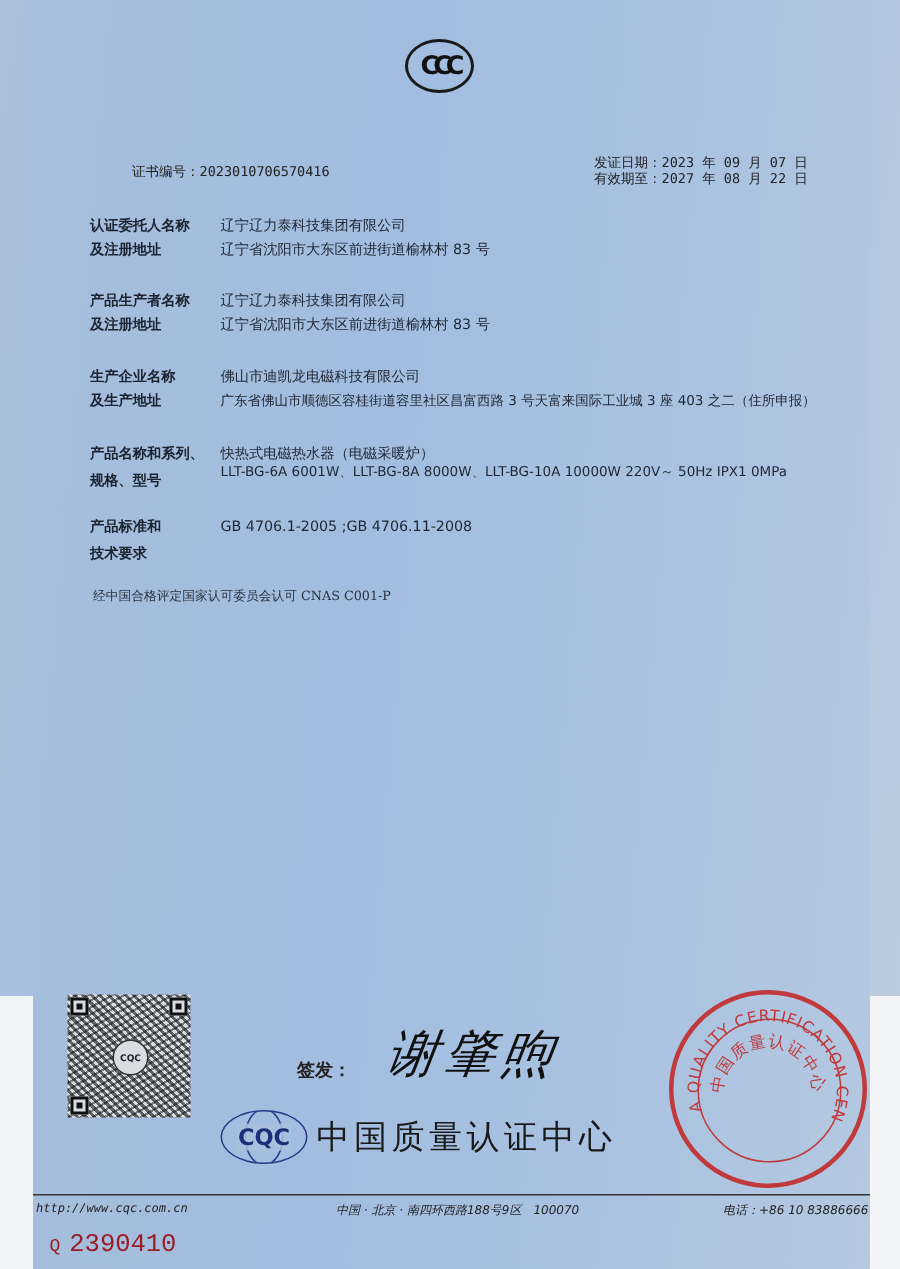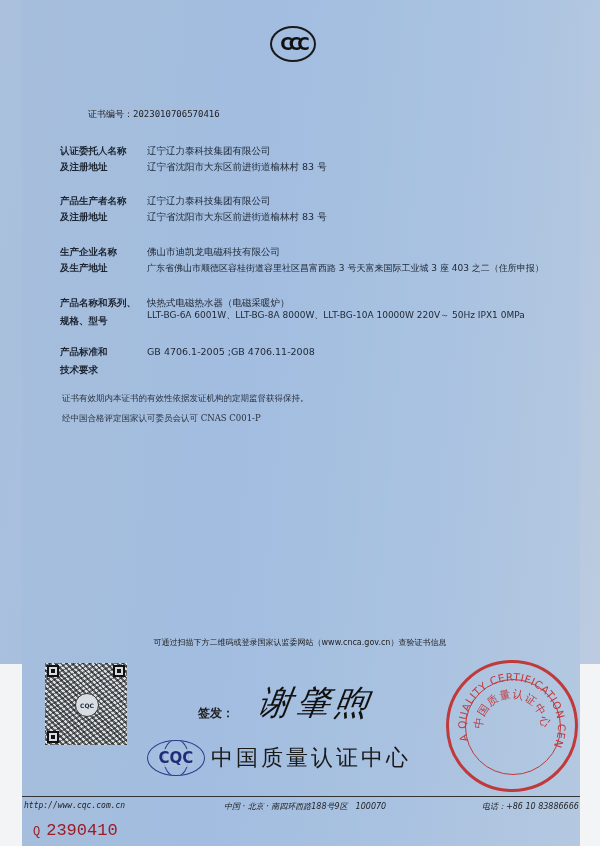--- a/index.html
+++ b/index.html
@@ -81,20 +81,24 @@
   <div class="header">
     <div class="ccc-logo">
         <span>CCC</span>
       </div>
   </div>
 
   <div class="cert-no">
     <span>证书编号：</span><span>2023010706570416</span>
   </div>
 
+  <div class="dates">
+    <div><span>发证日期：</span><span>2023 年 09 月 07 日</span></div>
+    <div><span>有效期至：</span><span>2027 年 08 月 22 日</span></div>
+  </div>
 
   <div class="row" style="top:143px">
     <div class="lbl" style="top:0">认证委托人名称</div>
     <div class="val" style="top:0">辽宁辽力泰科技集团有限公司</div>
     <div class="lbl" style="top:16px">及注册地址</div>
     <div class="val" style="top:16px">辽宁省沈阳市大东区前进街道榆林村 83 号</div>
   </div>
 
   <div class="row" style="top:193px">
     <div class="lbl" style="top:0">产品生产者名称</div>
@@ -117,25 +121,23 @@
     <div class="val" style="top:12px; font-size:9px">LLT-BG-6A 6001W、LLT-BG-8A 8000W、LLT-BG-10A 10000W 220V～ 50Hz IPX1 0MPa</div>
   </div>
 
   <div class="row" style="top:344px">
     <div class="lbl" style="top:0">产品标准和</div>
     <div class="val" style="top:0">GB 4706.1-2005 ;GB 4706.11-2008</div>
     <div class="lbl" style="top:18px">技术要求</div>
   </div>
 
   <div class="statement">
-    <div>证书有效期内本证书的有效性依据发证机构的定期监督获得保持。</div>
     <div>经中国合格评定国家认可委员会认可 CNAS C001-P</div>
   </div>
 
-  <div class="verify-text">可通过扫描下方二维码或登录国家认监委网站（www.cnca.gov.cn）查验证书信息</div>
 
   <div class="qr">
     <div class="finder" style="left:2px;top:2px"></div>
     <div class="finder" style="right:2px;top:2px"></div>
     <div class="finder" style="left:2px;bottom:2px"></div>
     <div class="center">CQC</div>
   </div>
 
   <div class="sign-label">签发：</div>
   <div class="signature">谢肇煦</div>

